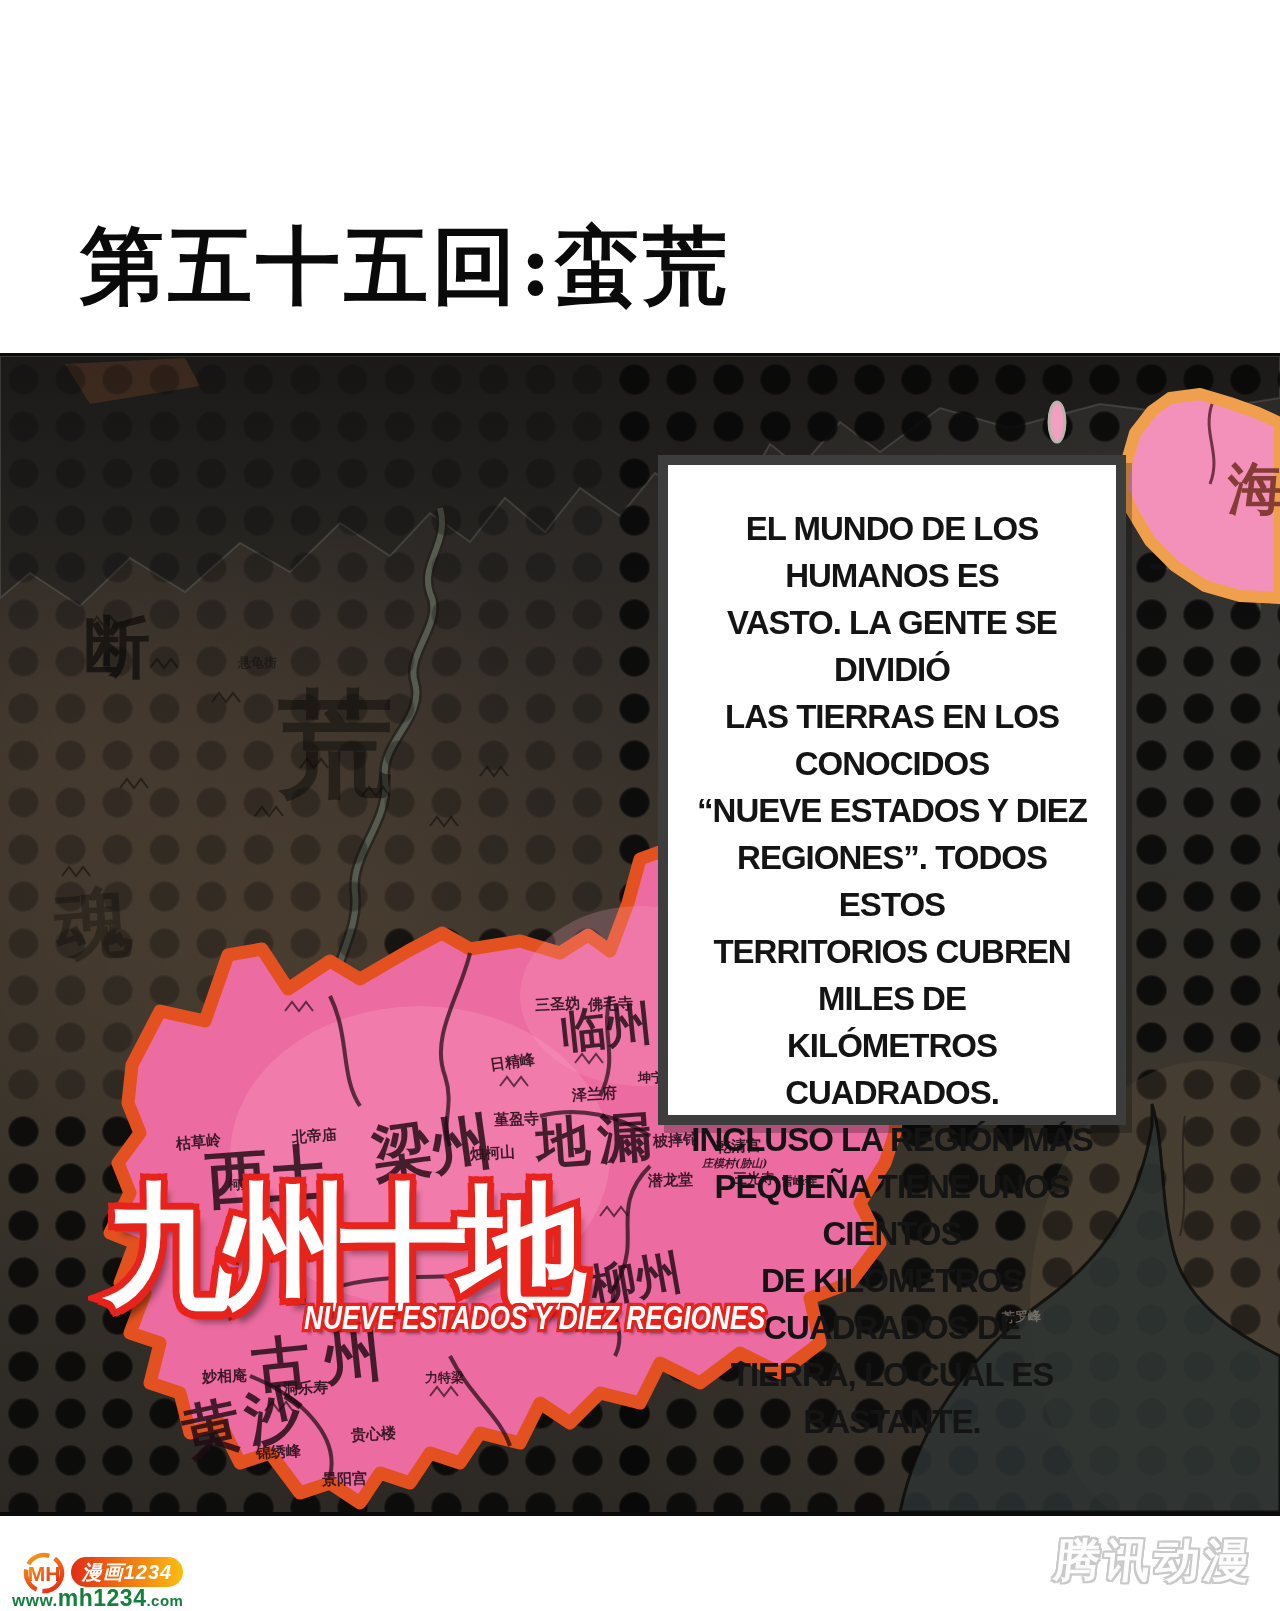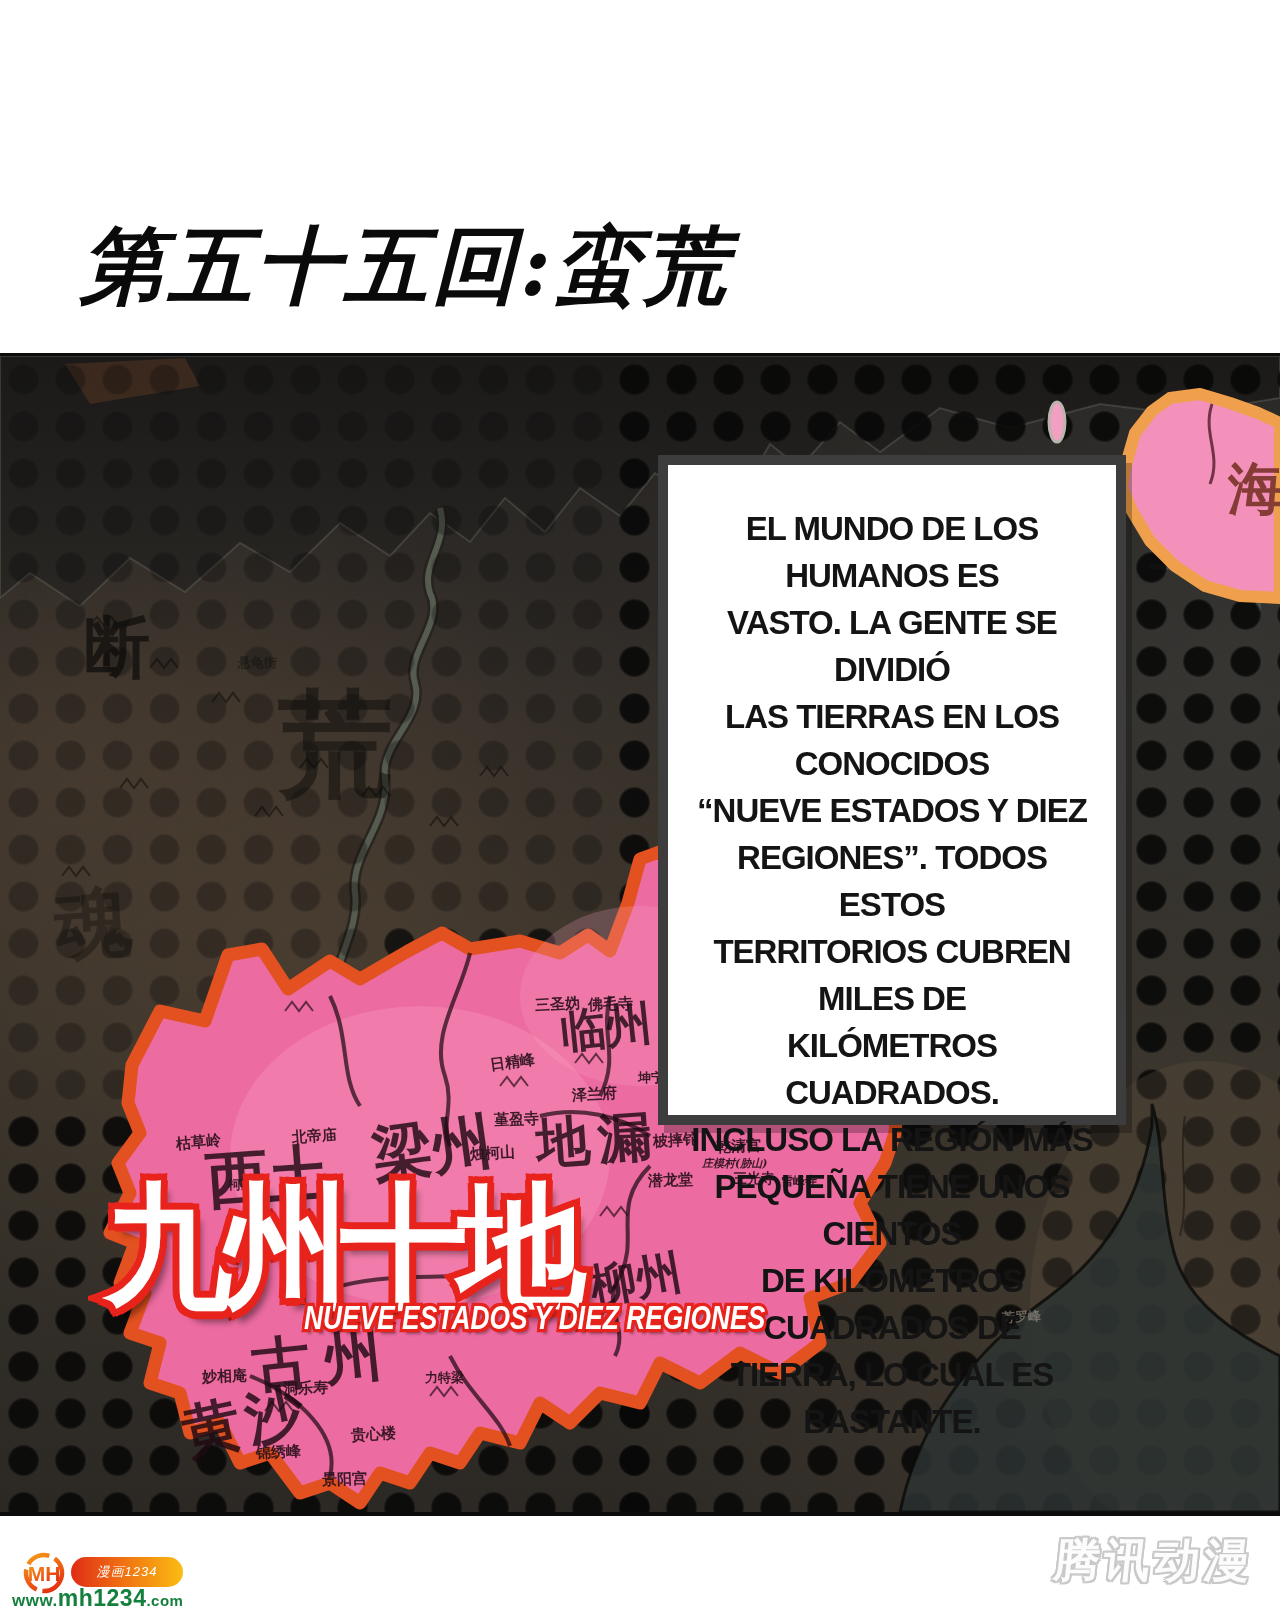--- a/index.html
+++ b/index.html
@@ -1,19 +1,19 @@
 <!DOCTYPE html>
 <html><head>
 <meta charset="utf-8">
 <style>
   html,body{margin:0;padding:0;background:#ffffff;width:1280px;height:1611px;position:relative;overflow:hidden;font-family:"Liberation Sans",sans-serif;}
   .abs{position:absolute;}
 
   
-  #chapter-title{left:80px;top:210px;font-family:"DejaVu Serif","Liberation Serif",serif;font-weight:700;font-size:84px;letter-spacing:4px;color:#0a0a0a;white-space:nowrap;font-style:italic;}
+  #chapter-title{left:80px;top:210px;font-family:"DejaVu Serif","Liberation Serif",serif;font-weight:700;font-size:84px;letter-spacing:4px;color:#0a0a0a;white-space:nowrap;}
 
   
   #panel{left:0;top:353px;width:1280px;height:1156px;overflow:hidden;border-top:3px solid #0b0b0b;border-bottom:4px solid #0b0b0b;
     background:
       radial-gradient(900px 700px at 25% 52%, rgba(88,70,53,.55), transparent 62%),
       radial-gradient(700px 500px at 6% 34%, rgba(82,66,50,.45), transparent 65%),
       radial-gradient(820px 680px at 96% 28%, rgba(60,62,60,.5), transparent 70%),
       radial-gradient(900px 620px at 92% 88%, rgba(90,76,58,.42), transparent 65%),
       linear-gradient(180deg,#262422 0%,#312d29 30%,#37322a 62%,#2c2925 100%);}
   #panel svg{position:absolute;left:0;top:0;}
@@ -40,21 +40,21 @@
     -webkit-text-stroke:12px #e8231c;paint-order:stroke fill;
     text-shadow:7px 0 0 #e8231c,-7px 0 0 #e8231c,0 7px 0 #e8231c,0 -7px 0 #e8231c,5px 5px 0 #e8231c,-5px 5px 0 #e8231c,5px -5px 0 #e8231c,-5px -5px 0 #e8231c,8px 10px 6px rgba(0,0,0,.4);
     transform:scaleY(1.05);transform-origin:top left;}
   #map-title-es{left:304px;top:1298px;font-size:31px;font-weight:800;color:#ffffff;white-space:nowrap;font-style:italic;
     -webkit-text-stroke:6px #e8231c;paint-order:stroke fill;
     text-shadow:3px 0 0 #e8231c,-3px 0 0 #e8231c,0 3px 0 #e8231c,0 -3px 0 #e8231c,3px 3px 0 #e8231c,-3px -3px 0 #e8231c,4px 5px 3px rgba(0,0,0,.35);
     transform:scaleX(.85) scaleY(1.1);transform-origin:top left;letter-spacing:0;}
 
   
   #site-badge{left:71px;top:1557px;width:112px;height:30px;border-radius:15px;background:linear-gradient(90deg,#e02d16,#ef6f12 45%,#fbbd12);display:flex;align-items:center;justify-content:center;}
-  #site-badge span{color:#ffffff;font-weight:400;font-style:italic;font-size:13px;letter-spacing:1px;}
+  #site-badge span{color:#ffffff;font-weight:700;font-style:italic;font-size:20px;letter-spacing:1px;}
   #site-url{left:12px;top:1585px;color:#15803d;font-weight:800;white-space:nowrap;letter-spacing:.5px;}
   #site-url .u1{font-size:17px;} #site-url .u2{font-size:23px;} #site-url .u3{font-size:15px;}
   #tencent-watermark{left:1054px;top:1530px;font-size:46px;font-weight:900;letter-spacing:4px;color:#fcfcfc;white-space:nowrap;
     font-family:"DejaVu Sans","Liberation Sans",sans-serif;transform:skewX(-6deg);
     text-shadow:-2px -2px 0 #c9c9c9,2px -2px 0 #c9c9c9,-2px 2px 0 #c9c9c9,2px 2px 0 #c9c9c9,0 2px 0 #c9c9c9,2px 0 0 #c9c9c9,0 -2px 0 #c9c9c9,-2px 0 0 #c9c9c9;}
 </style>
 </head>
 <body>
 
 <div id="chapter-title" class="abs">第五十五回:蛮荒</div>

